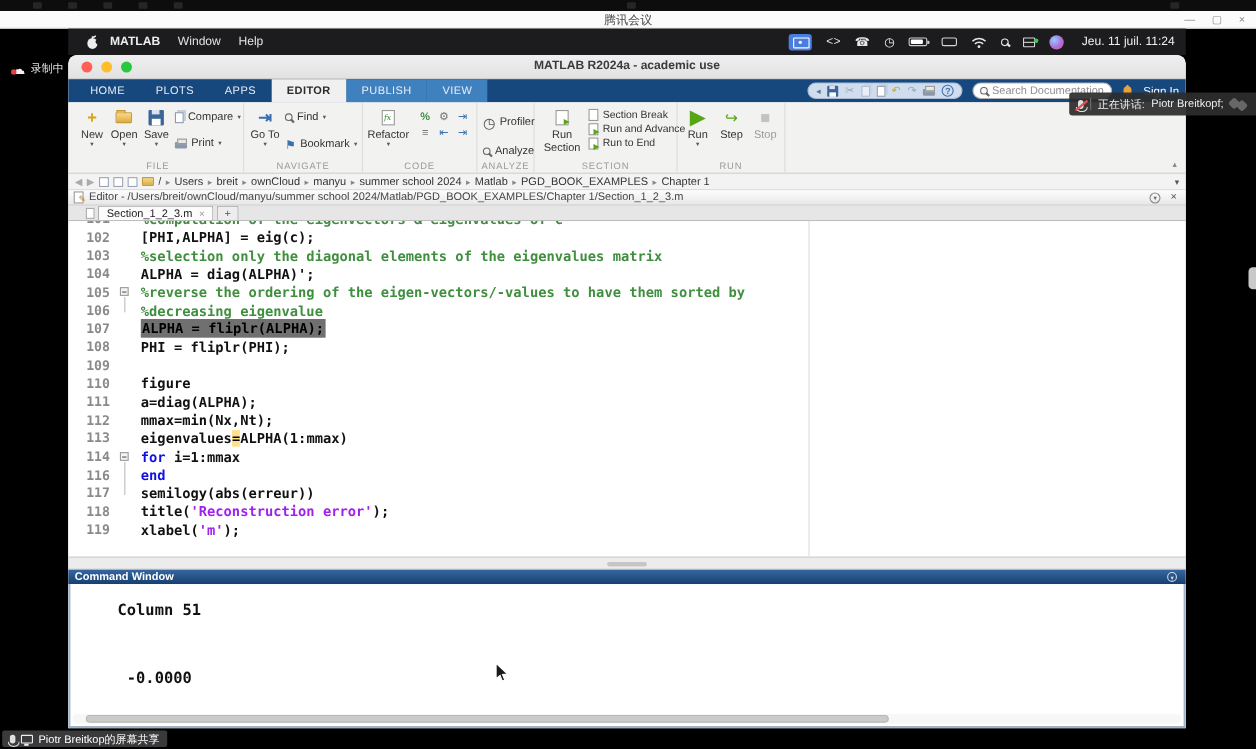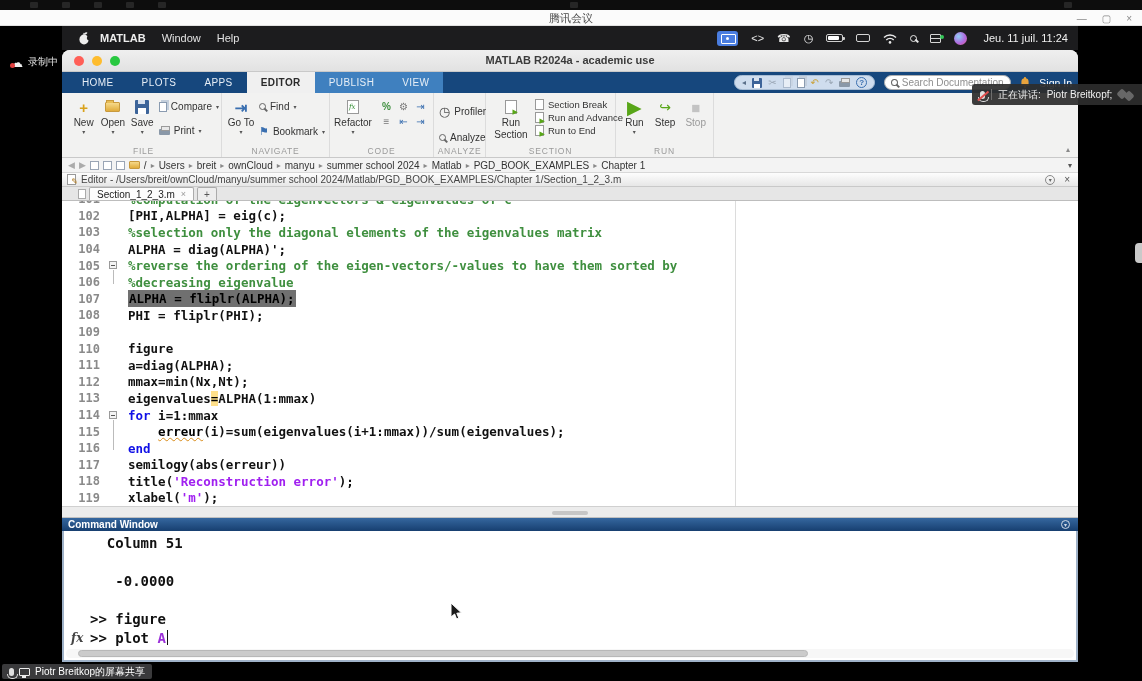--- a/index.html
+++ b/index.html
@@ -151,21 +151,21 @@
 
   
   .split { position:absolute; left:0; top:456px; width:100%; height:12px; background:#ececec; border-top:1px solid #d0d0d0; border-bottom:1px solid #c0c0c0; }
   .split-handle { position:absolute; left:50%; top:4px; width:36px; height:4px; margin-left:-18px; background:#c6c6c6; border-radius:2px; }
 
   
   .cmd-head { position:absolute; left:0; top:468px; width:100%; height:13px; background:linear-gradient(#35679f,#173f70); display:flex; align-items:center; padding:0 8px 0 6px; }
   .cmd-title { color:#fff; font-size:10px; font-weight:bold; }
   .circ-btn.light { border-color:#cfd9e6; color:#cfd9e6; width:9px; height:9px; }
   .cmd-body { position:absolute; left:0; top:481px; width:100%; height:131px; background:#fff; border-left:2px solid #9fb2c8; border-right:2px solid #9fb2c8; border-bottom:2px solid #9fb2c8; padding-top:4px; overflow:hidden; }
-  .cmdl { position:relative; height:19px; padding-left:26px; font-family:"DejaVu Sans Mono",monospace; font-size:14px; font-weight:600; color:#000; }
+  .cmdl { position:relative; height:19px; padding-left:26px; font-family:"DejaVu Sans Mono",monospace; font-size:14px; font-weight:600; color:#000;margin-top:12px; }
   .cmdtext { white-space:pre; }
   .fx { position:absolute; left:7px; top:1px; font-family:"DejaVu Serif",serif; font-style:italic; font-size:12px; color:#444; }
   .caret { display:inline-block; width:1.5px; height:15px; background:#111; margin-left:1px; vertical-align:-2px; }
   .hscroll { position:absolute; left:2px; right:2px; bottom:2px; height:9px; background:#f7f7f7; border-radius:5px; }
   .hthumb { position:absolute; left:12px; top:1px; width:730px; height:7px; background:#cbcbcb; border:1px solid #b8b8b8; border-radius:4px; }
 
   
   .rec-badge { position:absolute; left:10px; top:55px; display:flex; align-items:center; gap:5px; color:#e3e3e3; font-size:10px; }
   .cloud { position:relative; font-size:13px; color:#f2f2f2; line-height:1; }
   .cloud::after { content:""; position:absolute; left:0px; bottom:1px; width:5px; height:5px; background:#e04040; border-radius:50%; }
@@ -547,25 +547,20 @@
             <span class="ctext"><span class="tok tok-plain">eigenvalues</span><span class="tok tok-eqmark">=</span><span class="tok tok-plain">ALPHA(1:mmax)</span></span>
           </div>
           <div class="cl">
             <span class="ln-num">114</span>
             <span class="fold-col">
               <span class="fold-box fold-2"></span>
             </span>
             <span class="ctext"><span class="tok tok-keyword">for</span><span class="tok tok-plain"> i=1:mmax</span></span>
           </div>
           <div class="cl">
-            <span class="ln-num">115</span>
-            <span class="fold-col"></span>
-            <span class="ctext"><span class="tok tok-plain">    </span><span class="tok tok-warn">erreur</span><span class="tok tok-plain">(i)=sum(eigenvalues(i+1:mmax))/sum(eigenvalues);</span></span>
-          </div>
-          <div class="cl">
             <span class="ln-num">116</span>
             <span class="fold-col"></span>
             <span class="ctext"><span class="tok tok-keyword">end</span></span>
           </div>
           <div class="cl">
             <span class="ln-num">117</span>
             <span class="fold-col"></span>
             <span class="ctext"><span class="tok tok-plain">semilogy(abs(erreur))</span></span>
           </div>
           <div class="cl">

